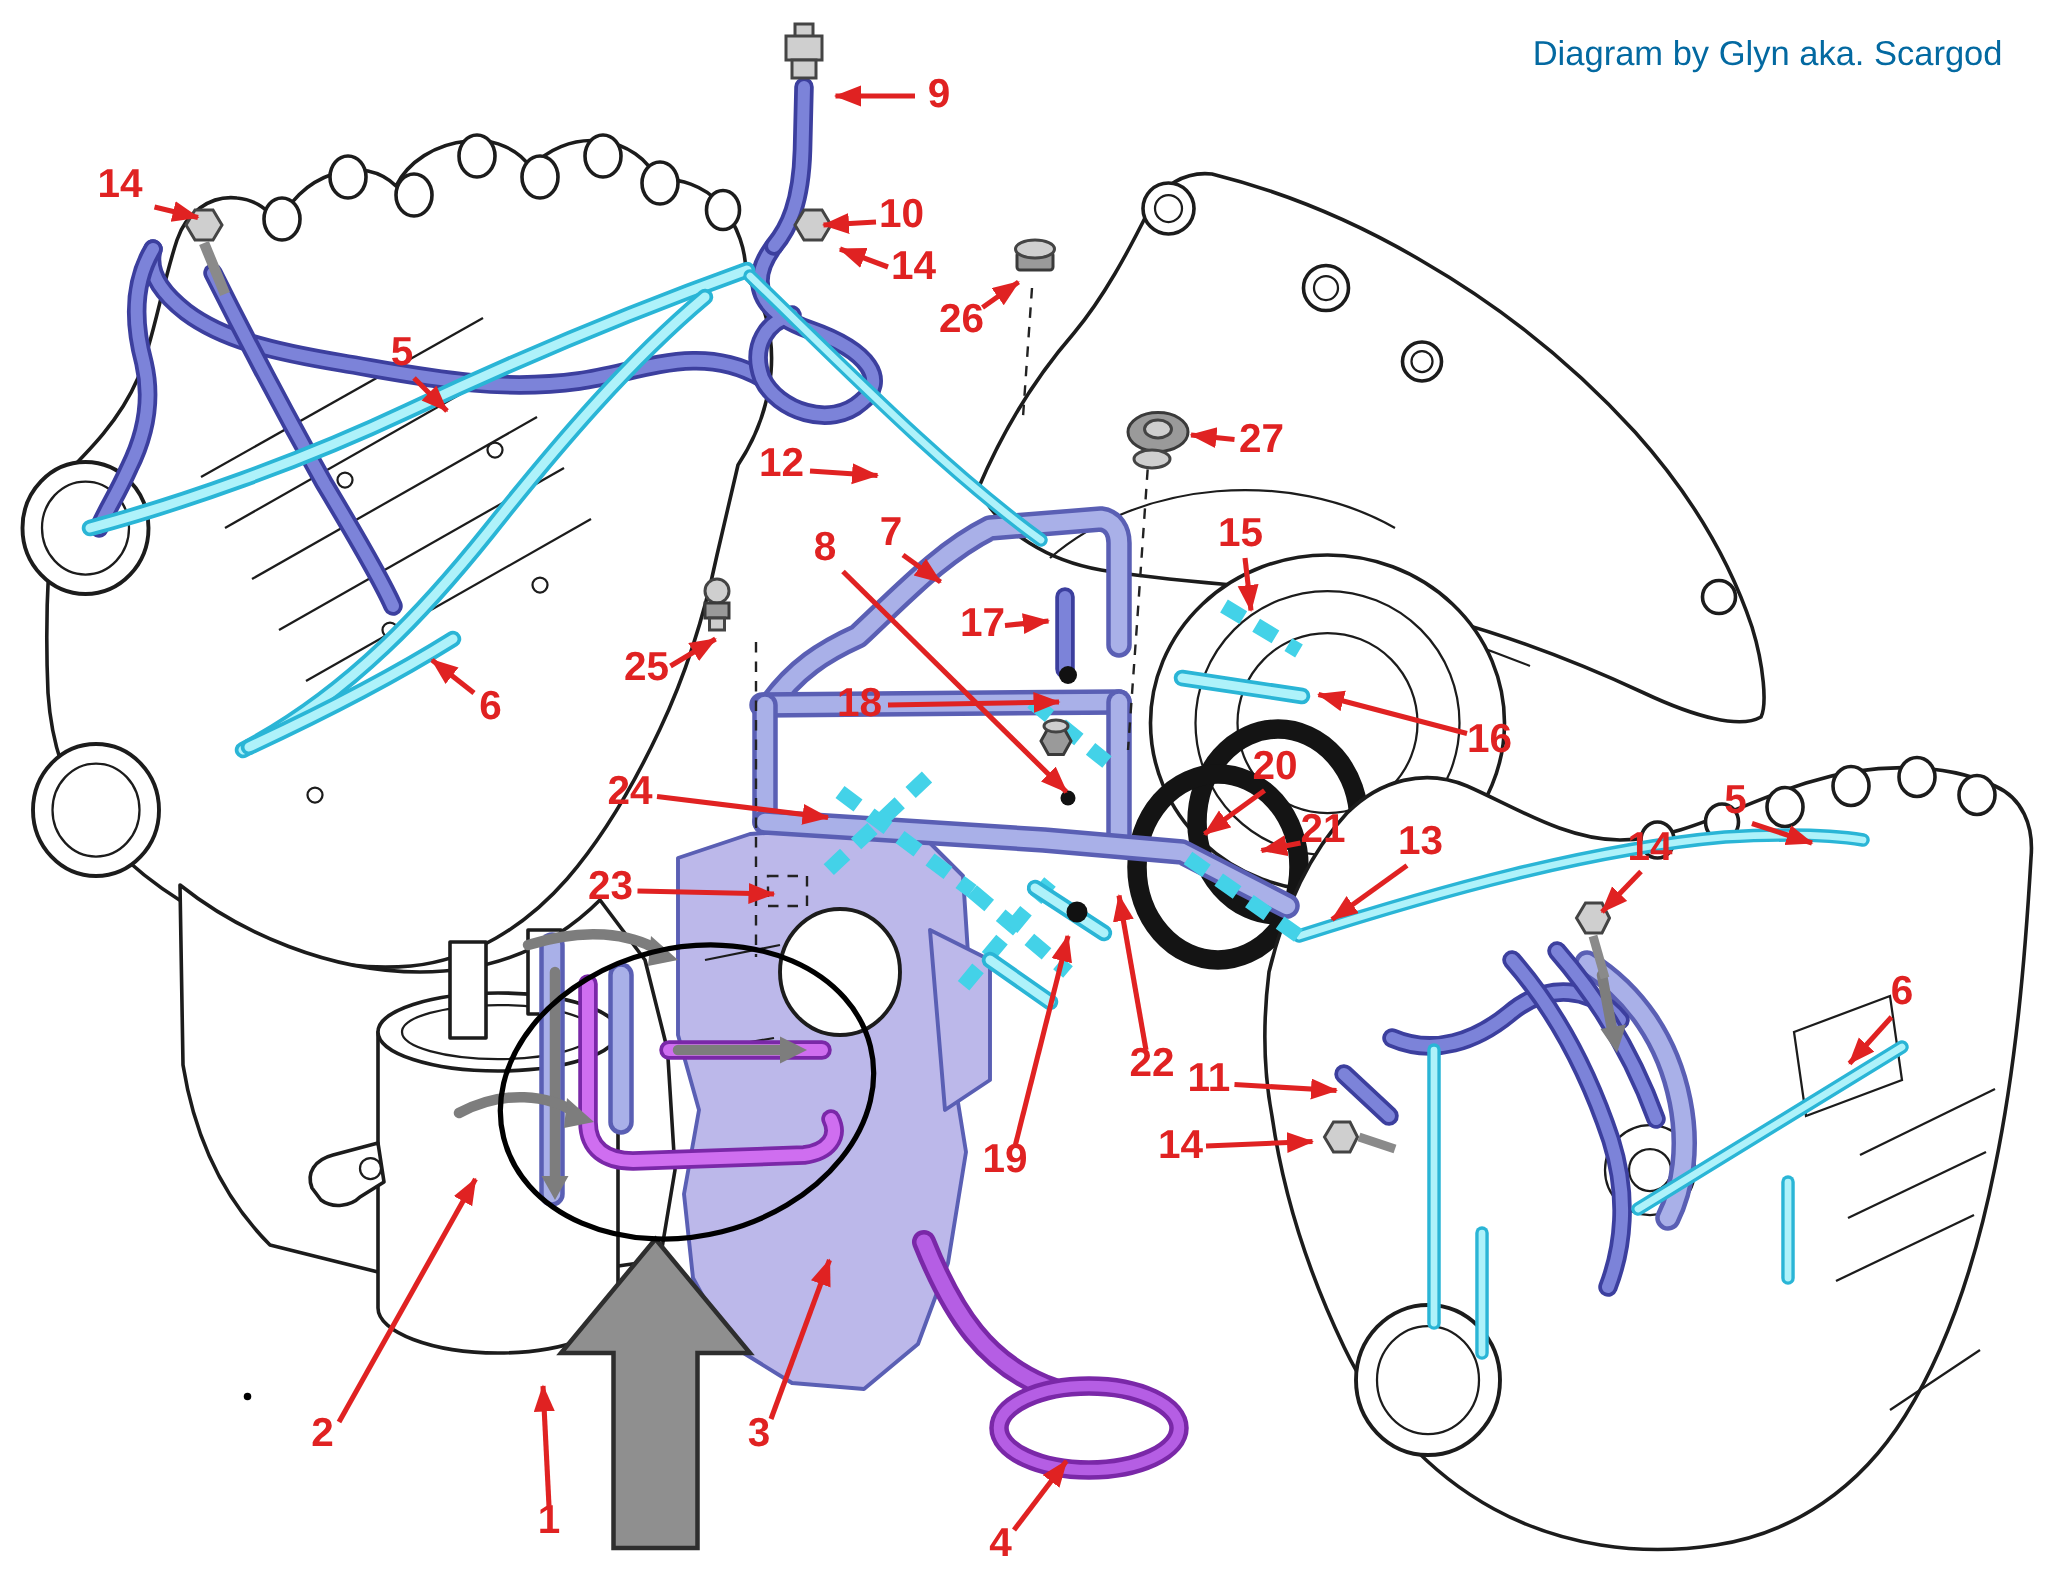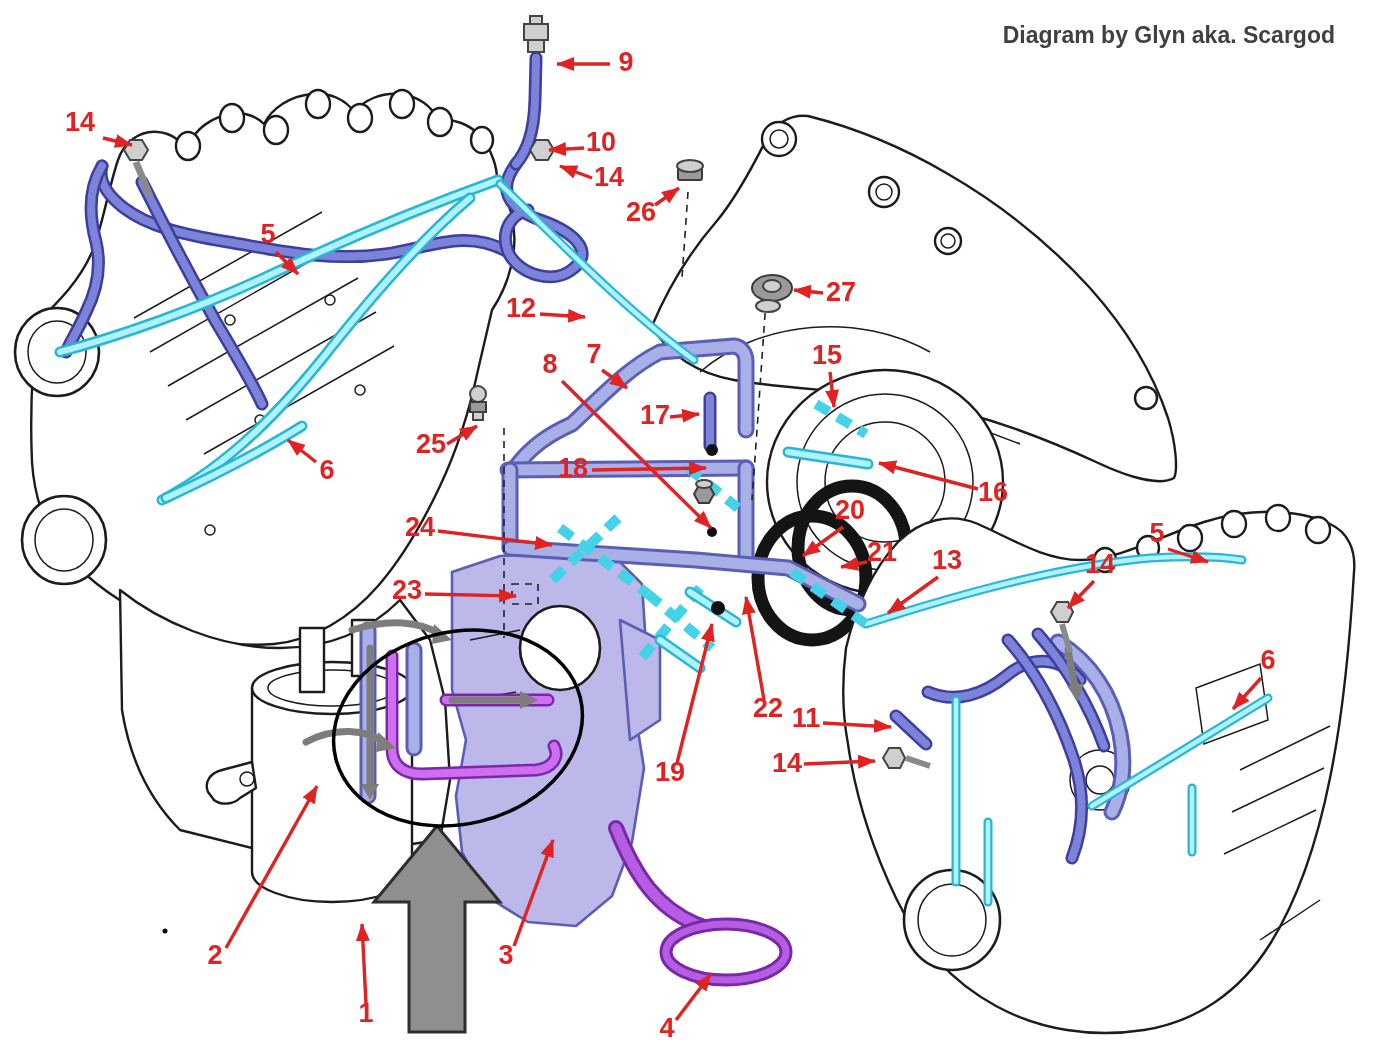--- a/index.html
+++ b/index.html
@@ -1,18 +1,18 @@
 <!DOCTYPE html>
 <html style="--label-red: #e02222; --line-dark: #1c1c1c; --hose-blue: #7c83d9; --hose-blue-dark: #3c3f9e; --hose-cyan: #aef2fa; --hose-cyan-dark: #2ab5d6; --hose-periwinkle: #a9b0e8; --periwinkle-dark: #5a5fb4; --hose-purple: #b55ee4; --hose-magenta: #cf6ef0; --purple-dark: #7a28a8; --manifold-fill: #bcb8ea; --gray-arrow: #8f8f8f;"><head>
 <meta charset="utf-8">
 <style>
   html,body{margin:0;padding:0;background:#fff;}
   .stage{position:relative;width:1377px;height:1054px;background:#fff;overflow:hidden;
          font-family:"Liberation Sans",sans-serif;}
-  .credit{position:absolute;top:22px;right:42px;font-size:23px;font-weight:bold;color:#404040;
+  .credit{position:absolute;top:22px;right:42px;font-size:23px;font-weight:normal;color:#0369a1;
           font-family:"Liberation Sans",sans-serif;}
   svg.diagram{position:absolute;left:0;top:0;}
 
   
   .lw{fill:#ffffff;stroke:var(--line-dark,#1c1c1c);stroke-width:2.4;stroke-linejoin:round;}
   .lw-thin{fill:none;stroke:var(--line-dark,#1c1c1c);stroke-width:1.5;}
   .lw-hole{fill:#ffffff;stroke:var(--line-dark,#1c1c1c);stroke-width:2.6;}
   .dashln{fill:none;stroke:#222;stroke-width:1.6;stroke-dasharray:7 6;}
   .blackring{fill:none;stroke:#141414;stroke-width:13;}
 

